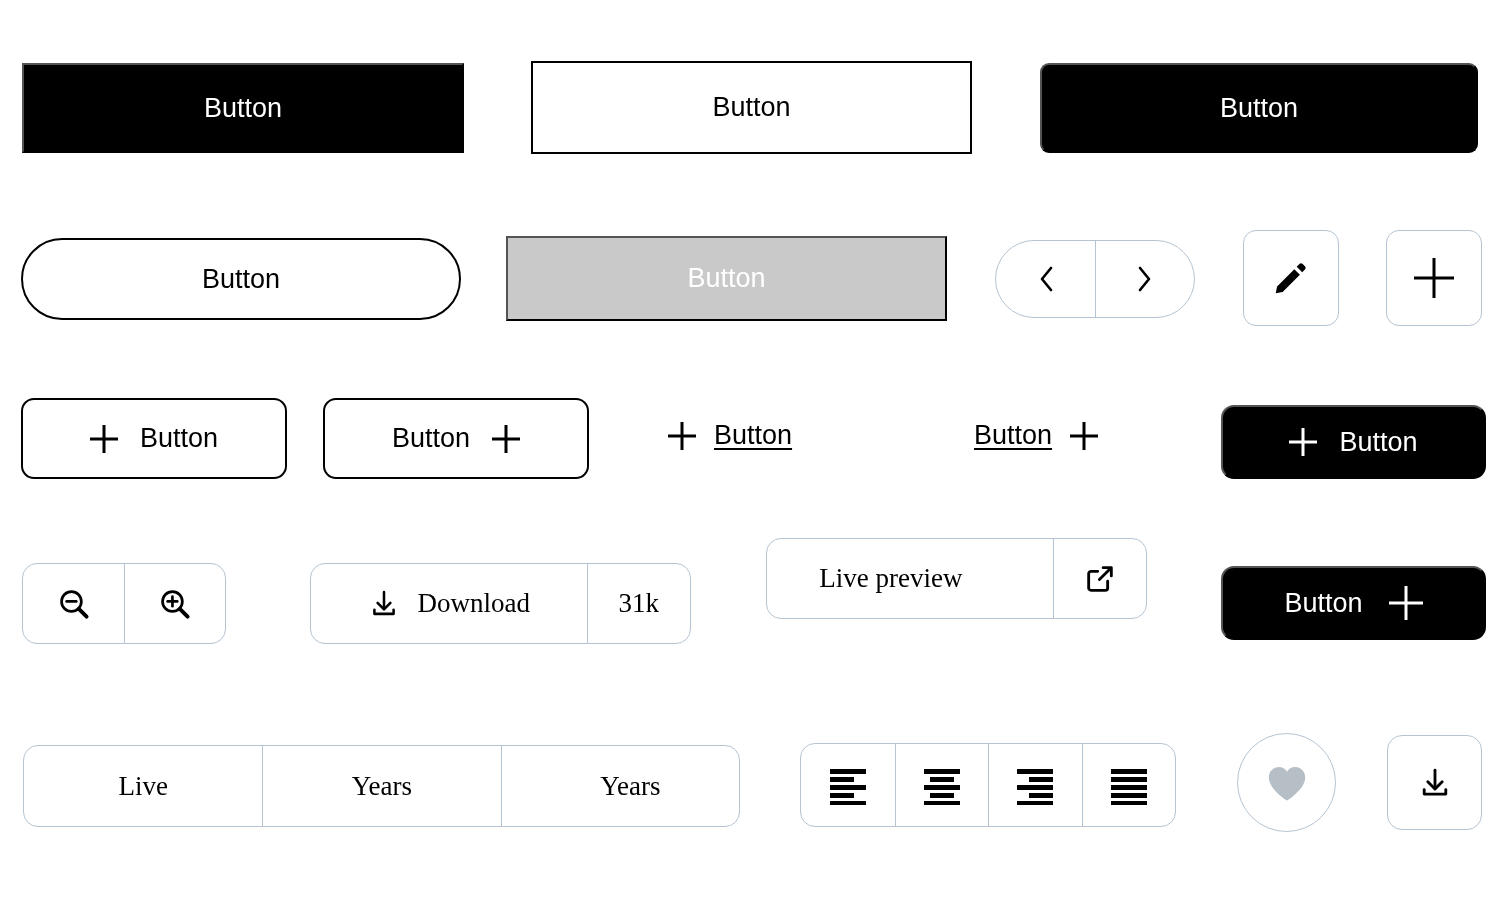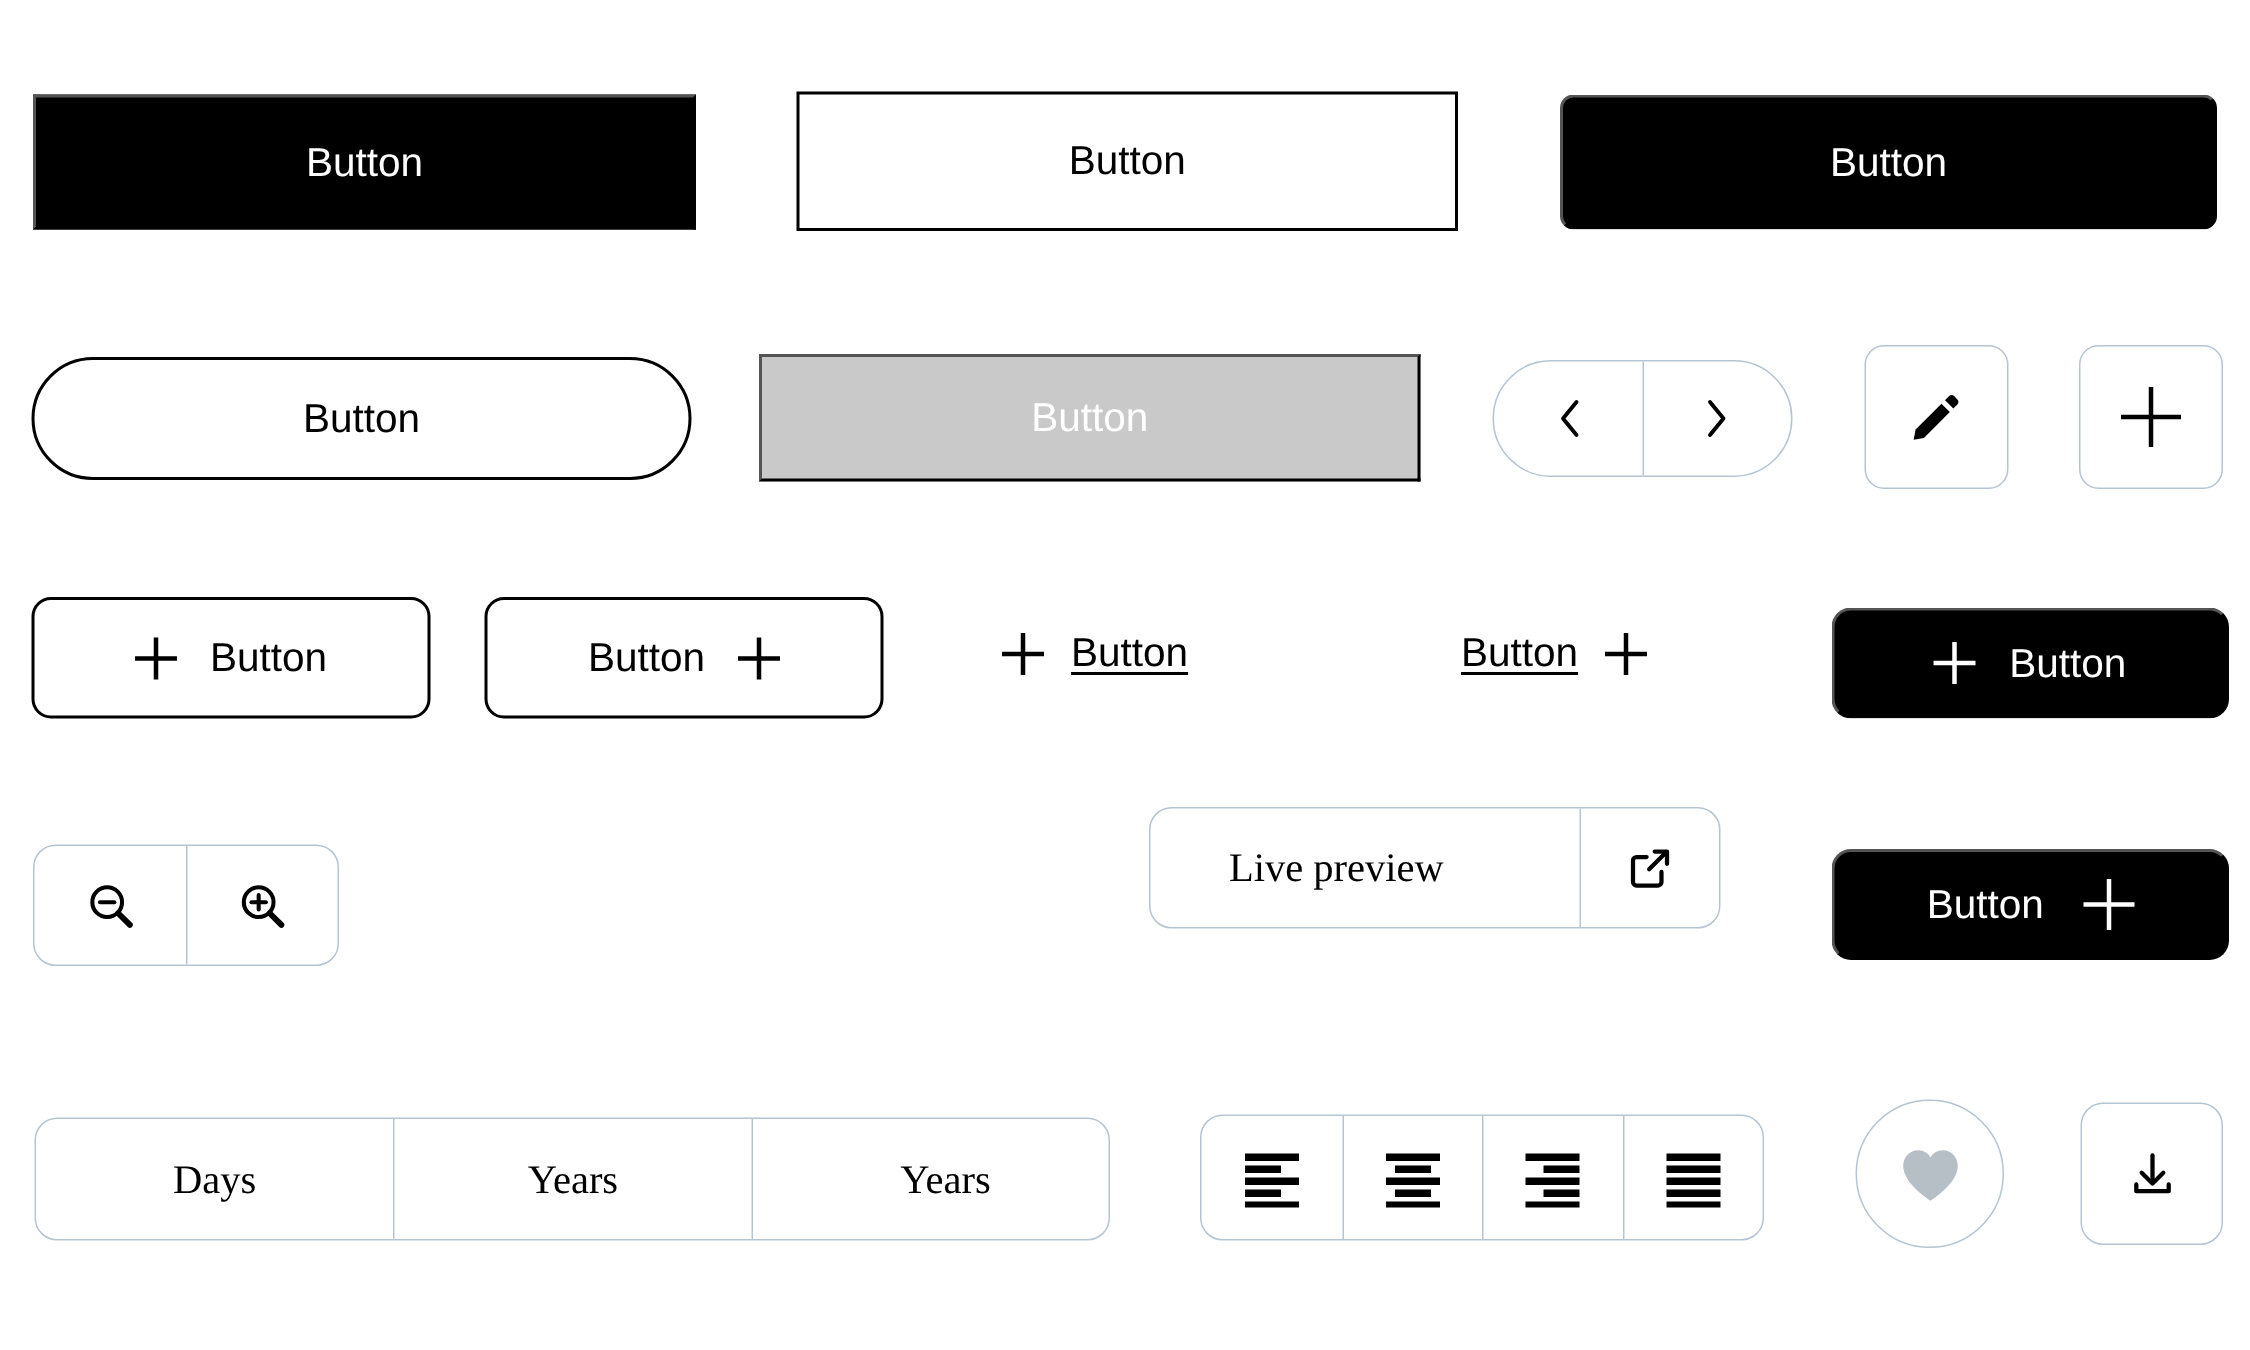--- a/index.html
+++ b/index.html
@@ -218,20 +218,35 @@
         <svg class="icon-svg" width="36" height="36" viewBox="0 0 24 24" fill="none">
           <circle cx="10.3" cy="10.3" r="6.6" stroke="#000" stroke-width="1.8"></circle>
           <line x1="7.1" y1="10.3" x2="13.5" y2="10.3" stroke="#000" stroke-width="1.8" stroke-linecap="round"></line>
           <line x1="10.3" y1="7.1" x2="10.3" y2="13.5" stroke="#000" stroke-width="1.8" stroke-linecap="round"></line>
           <line x1="15.2" y1="15.2" x2="20.4" y2="20.4" stroke="#000" stroke-width="2.6" stroke-linecap="round"></line>
         </svg>
       </span>
     </div>
   </div>
 
+  <div class="seg bd-light r14" style="left:310px; top:563px; width:381px; height:81px;">
+    <div class="seg-cell g18" style="width:277px;">
+      <span>
+        <svg class="icon-svg" width="32" height="32" viewBox="0 0 24 24" fill="none">
+          <line x1="12" y1="3" x2="12" y2="15.5" stroke="#000" stroke-width="1.9" stroke-linecap="round"></line>
+          <path d="M7.2 11.2 L12 16 L16.8 11.2" stroke="#000" stroke-width="1.9" stroke-linecap="round" stroke-linejoin="round"></path>
+          <path d="M4.8 16.4 V19.4 H19.2 V16.4" stroke="#000" stroke-width="1.9" stroke-linecap="round" stroke-linejoin="round"></path>
+        </svg>
+      </span>
+      <span class="lbl">Download</span>
+    </div>
+    <div class="seg-cell" style="width:104px;">
+      <span class="lbl">31k</span>
+    </div>
+  </div>
 
   <div class="seg bd-light r14" style="left:766px; top:538px; width:381px; height:81px;gap:38px;">
     <div class="seg-cell" style="width:277px;">
       <span class="lbl">Live preview</span>
     </div>
     <div class="seg-cell" style="width:104px;">
       <span>
         <svg class="icon-svg" width="34" height="34" viewBox="0 0 24 24" fill="none">
           <path d="M14.2 4 H20 V9.8" stroke="#000" stroke-width="2" stroke-linecap="round" stroke-linejoin="round"></path>
           <line x1="19.6" y1="4.4" x2="11.6" y2="12.4" stroke="#000" stroke-width="2" stroke-linecap="round"></line>
@@ -241,21 +256,21 @@
     </div>
   </div>
 
   <button class="btn btn-solid r12 g26" style="left:1221px; top:566px; width:265px; height:74px;">
     <span class="lbl">Button</span>
     <span class="plus plus-34"></span>
   </button>
 
   <div class="seg bd-light r14" style="left:23px; top:745px; width:717px; height:82px;">
     <div class="seg-cell" style="width:239px;">
-      <span class="lbl">Days</span>
+      <span class="lbl">Live</span>
     </div>
     <div class="seg-cell" style="width:239px;">
       <span class="lbl">Years</span>
     </div>
     <div class="seg-cell" style="width:239px;padding-left:20px;">
       <span class="lbl">Years</span>
     </div>
   </div>
 
   <div class="seg bd-light r14" style="left:800px; top:743px; width:376px; height:84px;">

